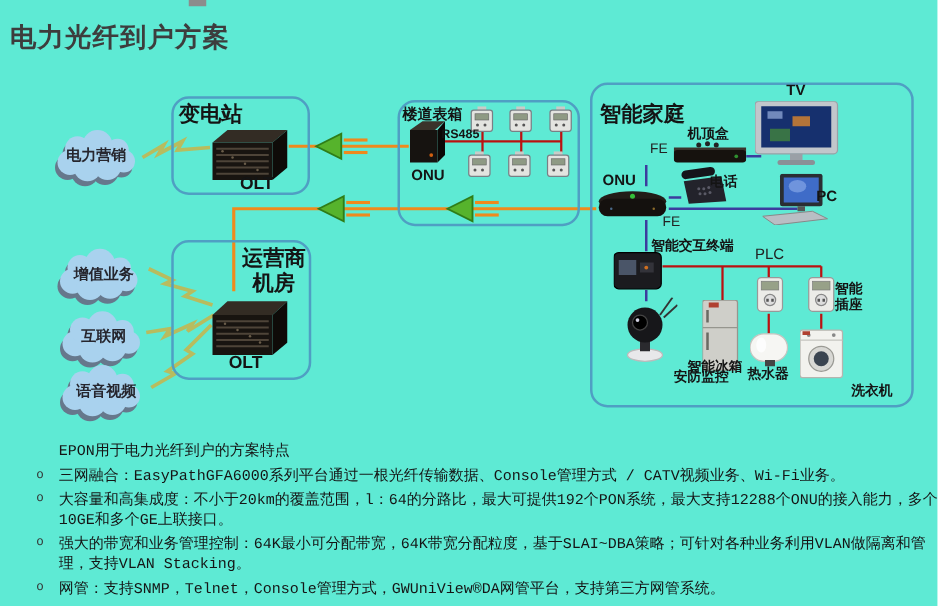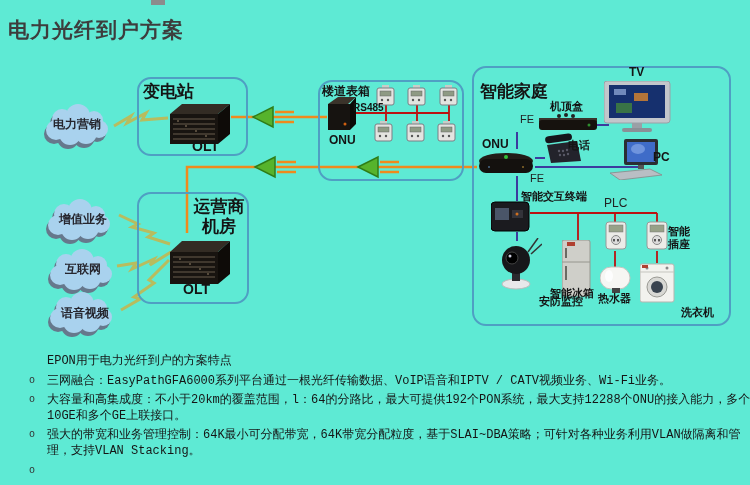--- a/index.html
+++ b/index.html
@@ -368,20 +368,20 @@
       <circle cx="17" cy="25" r="10" fill="#d8d8d4" stroke="#9a9a94"></circle>
       <circle cx="17" cy="25" r="6" fill="#3a4450"></circle>
       <rect x="2" y="3" width="6" height="3" fill="#b04030"></rect>
     </svg>
   </div>
   <div class="abs lbl lbl11" style="left:641px;top:305px;margin-left:40px;">洗衣机</div>
 
   <div class="abs features">
     <div class="hd">EPON用于电力光纤到户的方案特点</div>
     <ul>
-      <li><span class="mk">o</span><span>三网融合：EasyPathGFA6000系列平台通过一根光纤传输数据、VoIP语音和IPTV / CATV视频业务、Wi-Fi业务。</span></li>
+      <li><span class="mk">o</span><span>三网融合：EasyPathGFA6000系列平台通过一根光纤传输数据、Console管理方式 / CATV视频业务、Wi-Fi业务。</span></li>
       <li><span class="mk">o</span><span>大容量和高集成度：不小于20km的覆盖范围，l：64的分路比，最大可提供192个PON系统，最大支持12288个ONU的接入能力，多个10GE和多个GE上联接口。</span></li>
       <li><span class="mk">o</span><span>强大的带宽和业务管理控制：64K最小可分配带宽，64K带宽分配粒度，基于SLAI~DBA策略；可针对各种业务利用VLAN做隔离和管理，支持VLAN Stacking。</span></li>
-      <li><span class="mk">o</span></li>
+      <li><span class="mk">o</span><span>网管：支持SNMP，Telnet，Console管理方式，GWUniView®DA网管平台，支持第三方网管系统。</span></li>
     </ul>
   </div>
 
 </div>
 
 </body></html>

